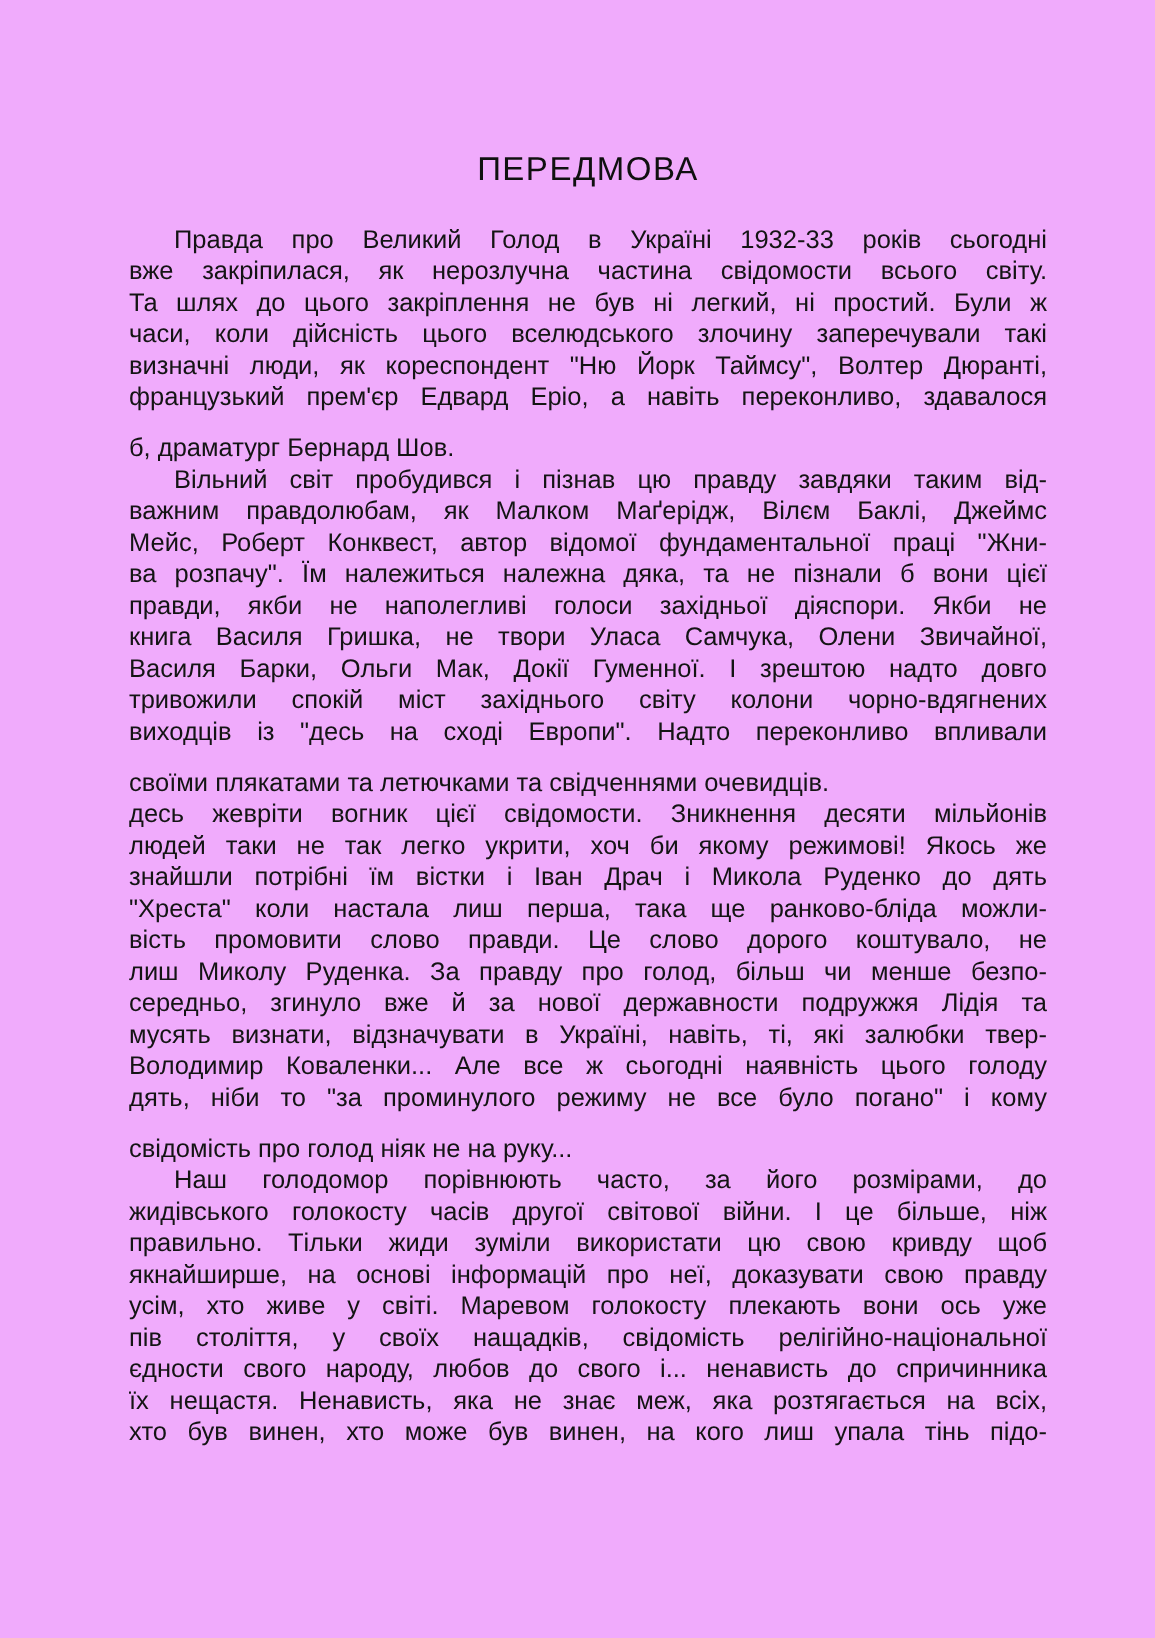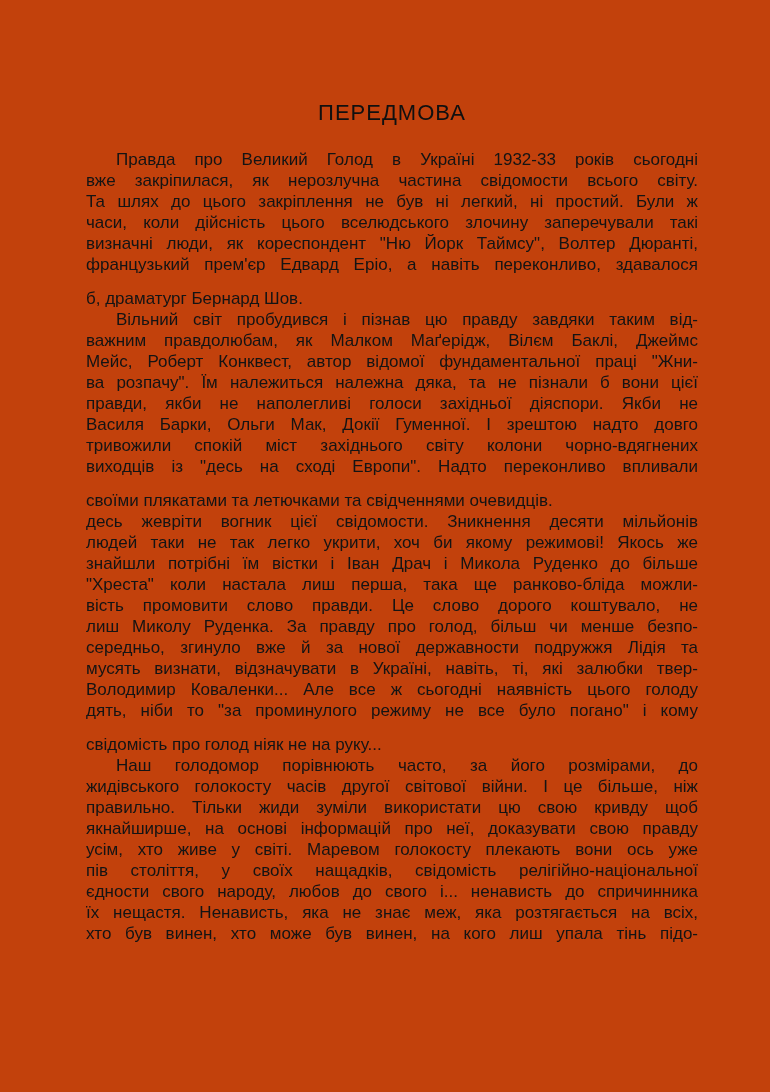--- a/index.html
+++ b/index.html
@@ -5,21 +5,21 @@
   html, body {
     margin: 0;
     padding: 0;
     background: #ffffff;
     font-family: "Liberation Sans", sans-serif;
   }
   .page {
     position: relative;
     width: 770px;
     height: 1092px;
-    background: #c2410c;
+    background: #f0abfc;
     overflow: hidden;
     color: #141414;
   }
   .title {
     position: absolute;
     top: 100px;
     left: 86px;
     width: 612px;
     margin: 0;
     text-align: center;
@@ -75,30 +75,31 @@
       <div class="line">французький прем'єр Едвард Еріо, а навіть переконливо, здавалося</div>
       <div class="line last">б, драматург Бернард Шов.</div>
     </div>
 
     <div class="para">
       <div class="line indent">Вільний світ пробудився і пізнав цю правду завдяки таким від-</div>
       <div class="line">важним правдолюбам, як Малком Маґерідж, Вілєм Баклі, Джеймс</div>
       <div class="line">Мейс, Роберт Конквест, автор відомої фундаментальної праці "Жни-</div>
       <div class="line">ва розпачу". Їм належиться належна дяка, та не пізнали б вони цієї</div>
       <div class="line">правди, якби не наполегливі голоси західньої діяспори. Якби не</div>
+      <div class="line">книга Василя Гришка, не твори Уласа Самчука, Олени Звичайної,</div>
       <div class="line">Василя Барки, Ольги Мак, Докії Гуменної. І зрештою надто довго</div>
       <div class="line">тривожили спокій міст західнього світу колони чорно-вдягнених</div>
       <div class="line">виходців із "десь на сході Европи". Надто переконливо впливали</div>
       <div class="line last">своїми плякатами та летючками та свідченнями очевидців.</div>
     </div>
 
     <div class="para">
       <div class="line">десь жевріти вогник цієї свідомости. Зникнення десяти мільйонів</div>
       <div class="line">людей таки не так легко укрити, хоч би якому режимові! Якось же</div>
-      <div class="line">знайшли потрібні їм вістки і Іван Драч і Микола Руденко до більше</div>
+      <div class="line">знайшли потрібні їм вістки і Іван Драч і Микола Руденко до дять</div>
       <div class="line">"Хреста" коли настала лиш перша, така ще ранково-бліда можли-</div>
       <div class="line">вість промовити слово правди. Це слово дорого коштувало, не</div>
       <div class="line">лиш Миколу Руденка. За правду про голод, більш чи менше безпо-</div>
       <div class="line">середньо, згинуло вже й за нової державности подружжя Лідія та</div>
       <div class="line">мусять визнати, відзначувати в Україні, навіть, ті, які залюбки твер-</div>
       <div class="line">Володимир Коваленки... Але все ж сьогодні наявність цього голоду</div>
       <div class="line">дять, ніби то "за проминулого режиму не все було погано" і кому</div>
       <div class="line last">свідомість про голод ніяк не на руку...</div>
     </div>
 

